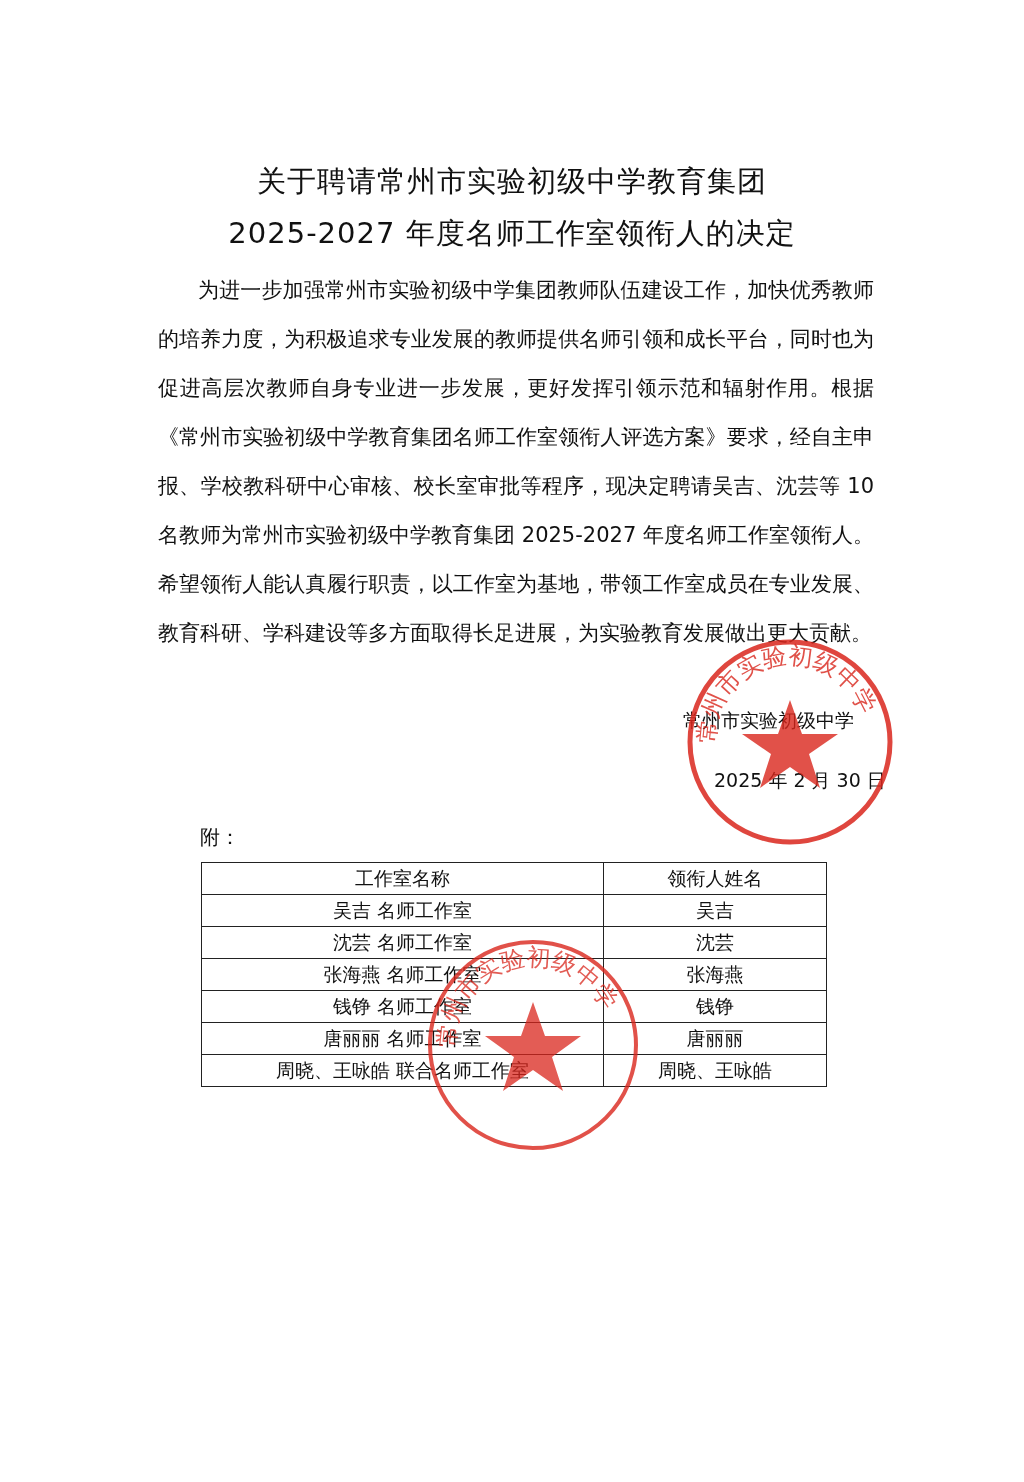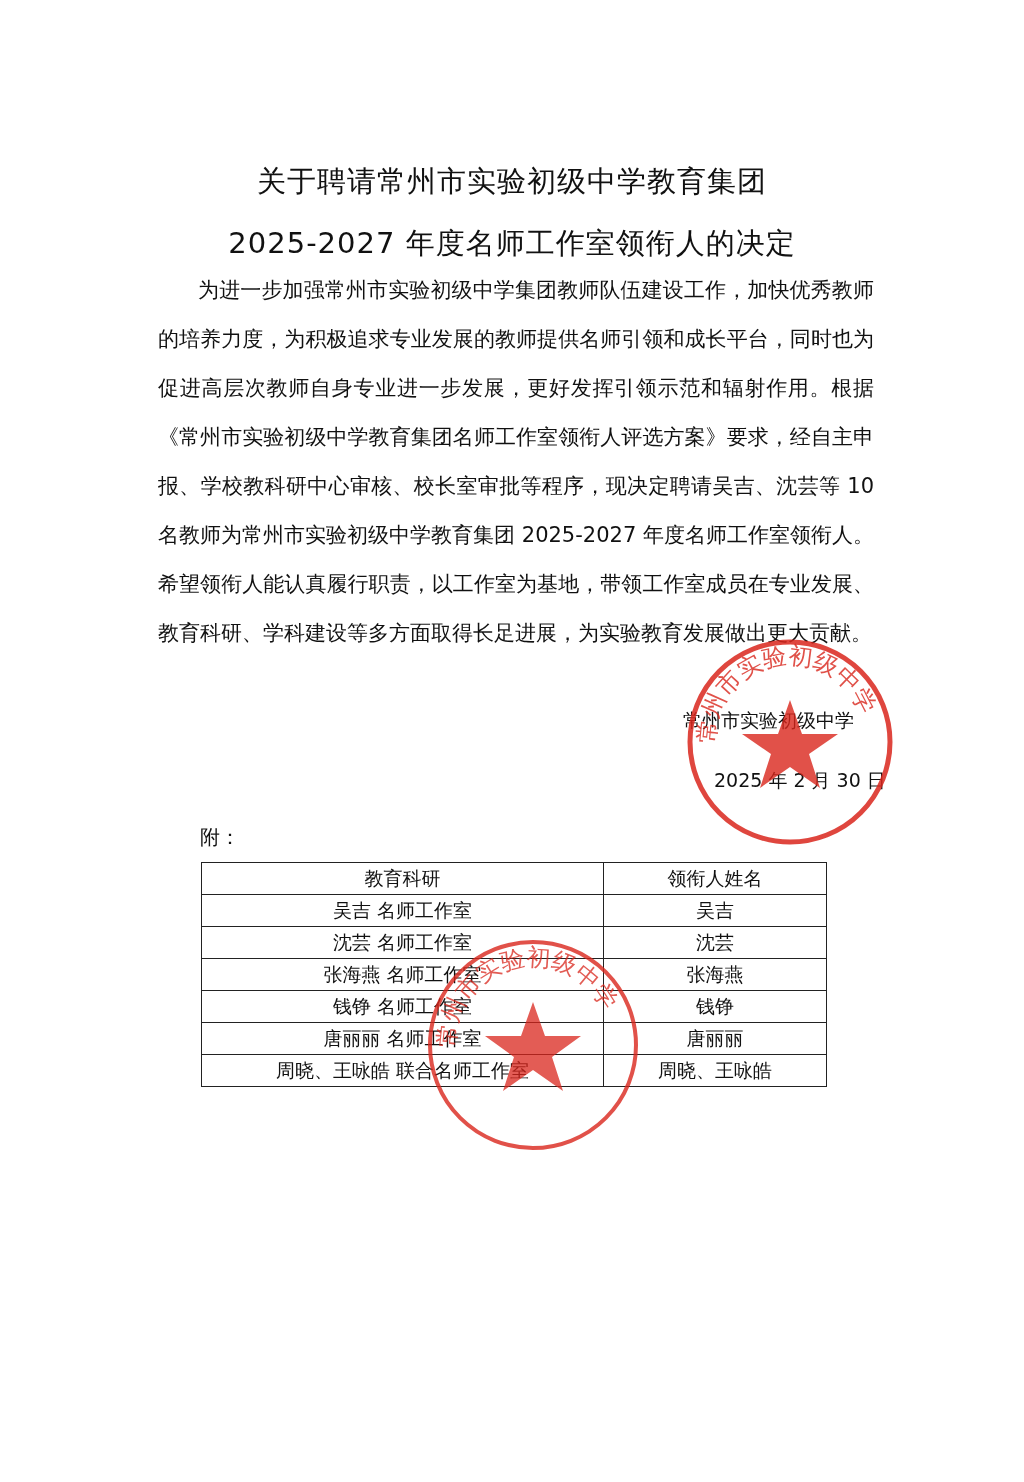--- a/index.html
+++ b/index.html
@@ -1,21 +1,21 @@
 <!DOCTYPE html>
 <html><head>
 <meta charset="utf-8">
 <style>
   html, body { margin:0; padding:0; background:#ffffff; }
   body { width:1024px; height:1482px; position:relative; overflow:hidden;
          font-family:"DejaVu Sans", "Liberation Sans", sans-serif; color:#111; }
   .title { position:absolute; left:0; width:1024px; text-align:center;
            font-size:29px; letter-spacing:1px; color:#111;margin-top:28px; }
   .t1 { top:134px; }
-  .t2 { top:196px; }
+  .t2 { top:186px; }
   .para { position:absolute; left:158px; top:266px; width:716px;
           font-size:21px; line-height:49px; text-align:justify; }
   .para p { margin:0; text-indent:40px; }
   .sign { position:absolute; font-size:19px; }
   .sign-org { left:683px; top:708px; }
   .sign-date { left:714px; top:768px; }
   .attach { position:absolute; left:200px; top:824px; font-size:20px; }
   table.list { position:absolute; left:201px; top:862px; width:626px;
                border-collapse:collapse; font-size:19px; }
   table.list td, table.list th { border:1.6px solid #222; height:31px; padding:0;
@@ -35,21 +35,21 @@
   </div>
 
   <div class="sign sign-org">常州市实验初级中学</div>
   <div class="sign sign-date">2025 年 2 月 30 日</div>
 
   <div class="attach">附：</div>
 
   <table class="list">
     <thead>
       <tr>
-        <th class="c1">教育科研</th>
+        <th class="c1">工作室名称</th>
         <th>领衔人姓名</th>
       </tr>
     </thead>
     <tbody>
       <tr>
           <td class="c1">吴吉  名师工作室</td>
           <td>吴吉</td>
         </tr>
       <tr>
           <td class="c1">沈芸  名师工作室</td>

